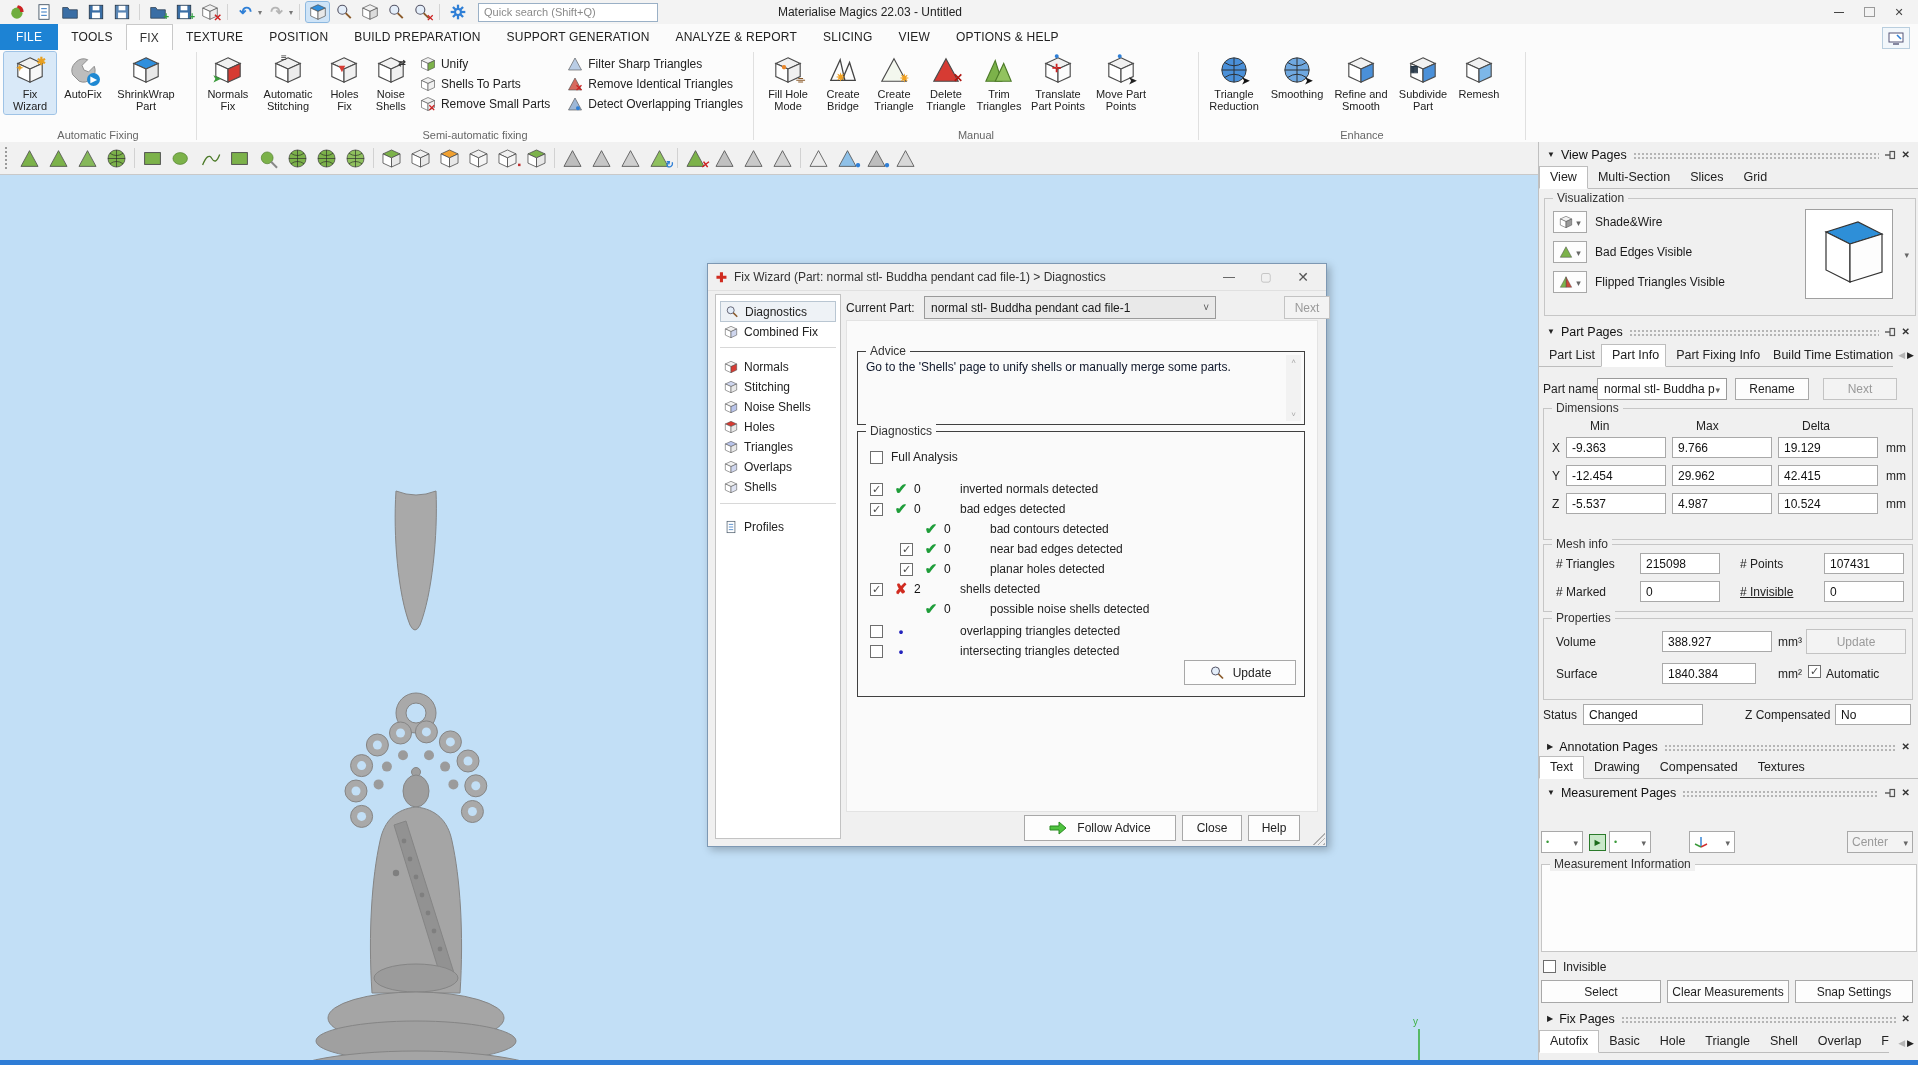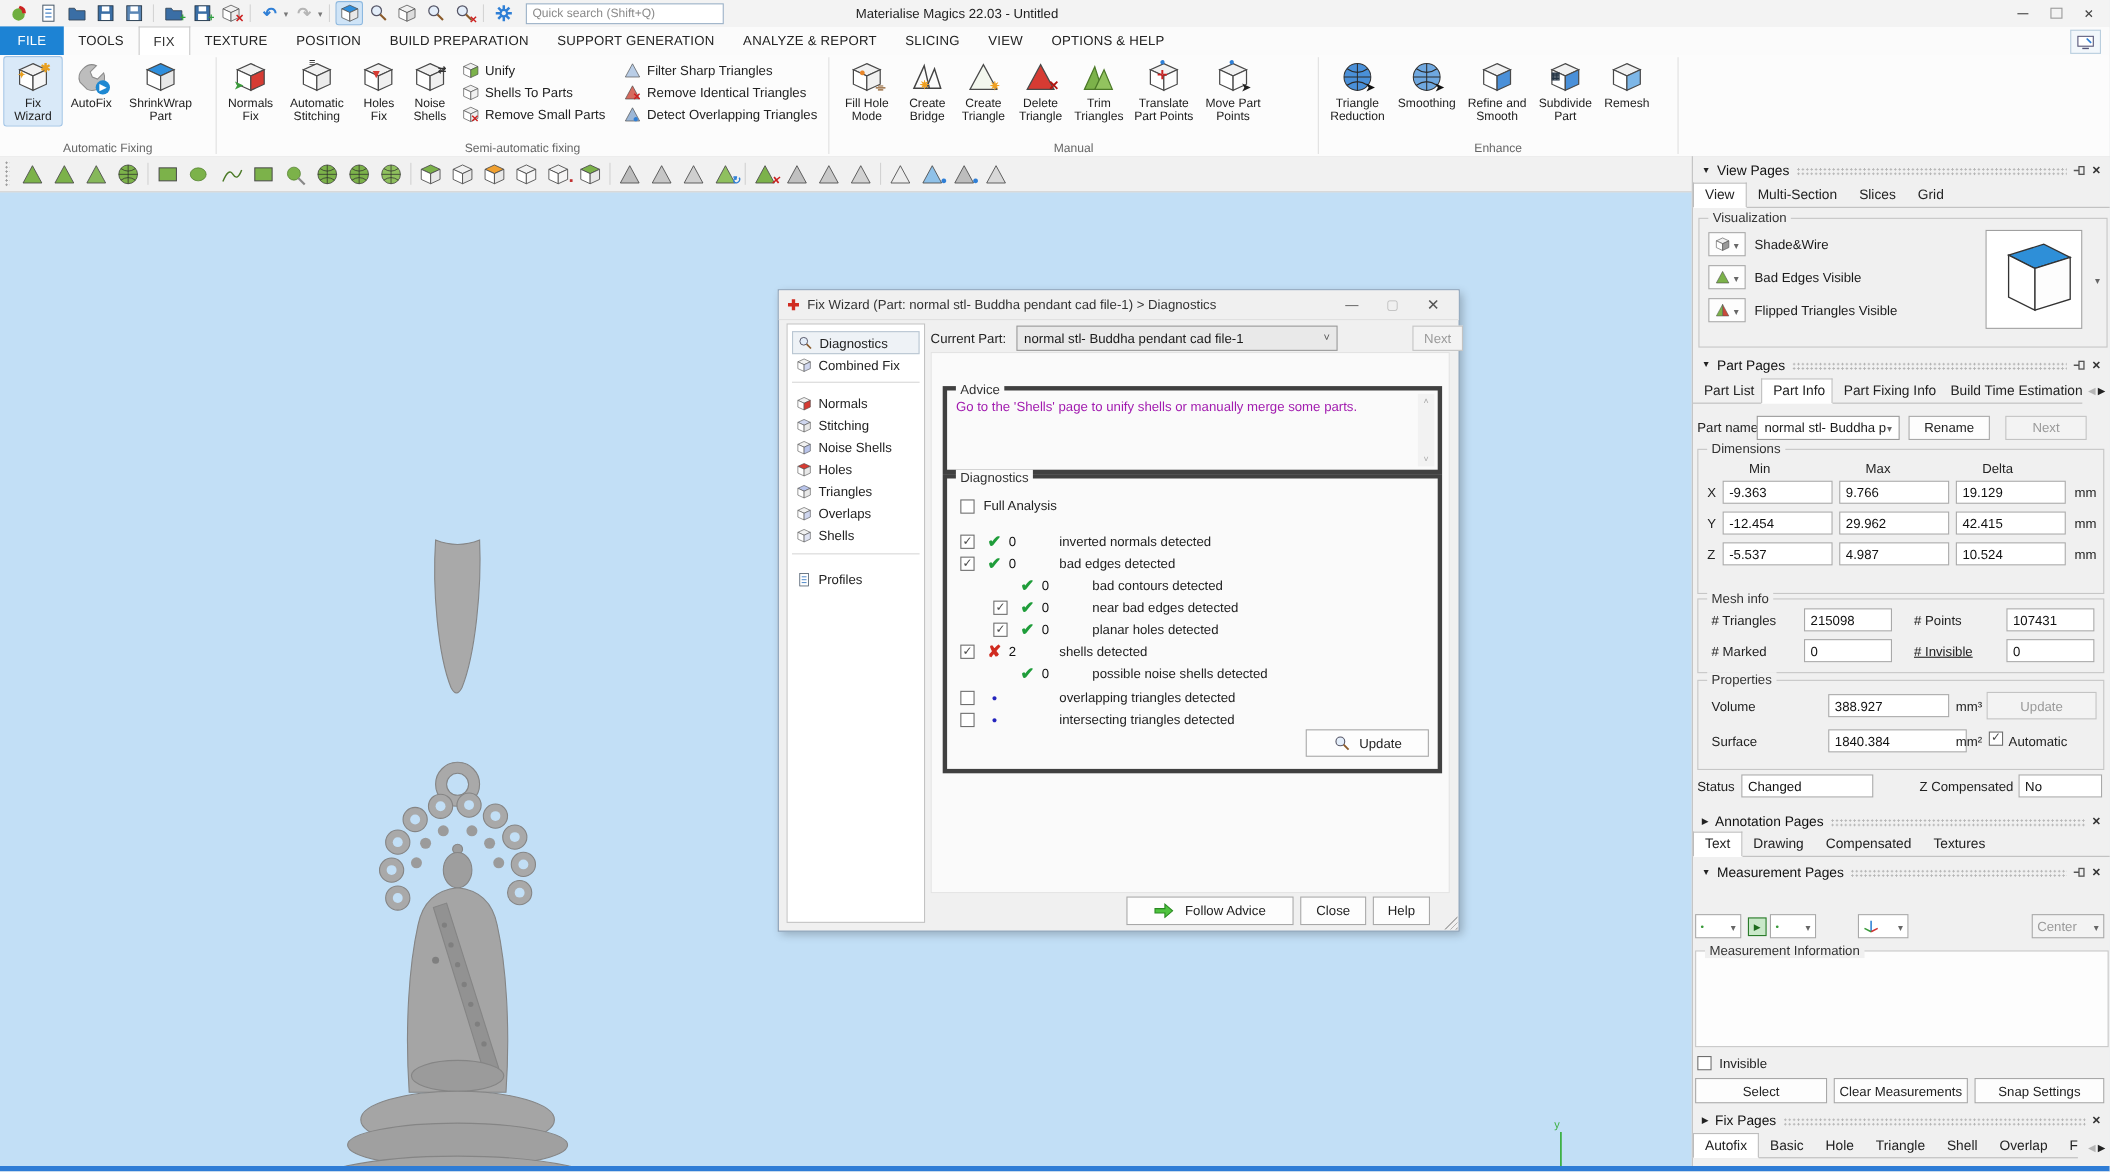--- a/index.html
+++ b/index.html
@@ -87,21 +87,21 @@
   #dialog{left:707px;top:263px;width:618px;height:582px;background:#f0f0f0;border:1px solid #7d98b3;box-shadow:3px 3px 8px rgba(0,0,0,.25);}
   #dlg-title{position:absolute;left:0;top:0;right:0;height:26px;background:#f0f0f0;border-bottom:1px solid #e0e0e0;display:flex;align-items:center;padding:0 8px;gap:7px;}
   #dlg-title .tt{font-size:12px;color:#333;flex:1;}
   .dwb{width:30px;text-align:center;color:#555;font-size:12px;}
   .dwb.dim{color:#b9b9b9;}
   #dlg-sidebar{position:absolute;left:7px;top:30px;width:124px;bottom:7px;background:#fff;border:1px solid #c3c3c3;}
   .sbitem{position:absolute;left:4px;right:4px;height:19px;display:flex;align-items:center;gap:6px;padding-left:4px;font-size:12px;color:#222;}
   .sbitem.sel{background:#eef2f6;border:1px solid #b9c6d2;}
   .sbsep{position:absolute;left:4px;right:4px;height:1px;background:#d8d8d8;}
   #dlg-content{position:absolute;left:138px;top:56px;width:470px;height:490px;background:#fafafa;border:1px solid #e3e3e3;}
-  .dgb{position:absolute;border:4px solid #404040;}
+  .dgb{position:absolute;border:1px solid #404040;}
   .dglab{position:absolute;top:-8px;left:8px;background:#fafafa;padding:0 4px;font-size:12px;color:#333;}
   #advice-scroll{position:absolute;right:3px;top:3px;bottom:3px;width:15px;background:#f2f2f2;display:flex;flex-direction:column;justify-content:space-between;align-items:center;padding:2px 0;}
   #advice-scroll span{font-size:8px;color:#a8a8a8;}
   .drow{position:absolute;left:12px;display:flex;align-items:center;height:18px;}
   .dind{width:30px;flex:none;}
   .cbsp{width:13px;flex:none;}
   .dg{width:22px;text-align:center;margin-left:7px;flex:none;font-weight:bold;}
   .dg.ok{color:#1f9d3a;font-size:15px;}
   .dg.err{color:#d02b20;font-size:15px;}
   .dg.dot{color:#2424bd;font-size:13px;}
@@ -861,21 +861,21 @@
           <svg class="i14">
             <use href="#page"></use>
           </svg>
           <span>Profiles</span>
         </div>
     </div>
 
     <div id="dlg-content">
       <div class="dgb" style="left:10px;top:30px;width:446px;height:72px;">
         <span class="dglab">Advice</span>
-        <div style="position:absolute;left:8px;top:8px;right:24px;font-size:12px;color:#a21caf;">Go to the 'Shells' page to unify shells or manually merge some parts.</div>
+        <div style="position:absolute;left:8px;top:8px;right:24px;font-size:12px;color:#0f172a;">Go to the 'Shells' page to unify shells or manually merge some parts.</div>
         <div id="advice-scroll">
             <span>˄</span>
             <span>˅</span>
           </div>
       </div>
 
       <div class="dgb" style="left:10px;top:110px;width:446px;height:264px;">
         <span class="dglab">Diagnostics</span>
         <div class="drow" style="top:16px;">
             <span class="cb"></span>
@@ -1082,21 +1082,21 @@
       <div class="fld" style="left:280px;top:36px;width:80px;">0</div>
     </div>
 
     <div class="gb" style="left:4px;top:476px;width:368px;height:80px;">
       <span class="glab">Properties</span>
       <span class="plabel" style="left:12px;top:16px;">Volume</span>
       <div class="fld" style="left:118px;top:12px;width:110px;">388.927</div>
       <span class="plabel" style="left:234px;top:16px;">mm³</span>
       <div class="btn dis" style="left:262px;top:10px;width:100px;height:25px;">Update</div>
       <span class="plabel" style="left:12px;top:48px;">Surface</span>
-      <div class="fld" style="left:118px;top:44px;width:126px;">1840.384</div>
+      <div class="fld" style="left:118px;top:44px;width:94px;">1840.384</div>
       <span class="plabel" style="left:234px;top:48px;">mm²</span>
       <span class="cb on" style="position:absolute;left:264px;top:46px;"></span>
       <span class="plabel" style="left:282px;top:48px;">Automatic</span>
     </div>
 
     <span class="plabel" style="left:4px;top:566px;">Status</span>
     <div class="fld" style="left:44px;top:562px;width:120px;">Changed</div>
     <span class="plabel" style="left:206px;top:566px;">Z Compensated</span>
     <div class="fld" style="left:296px;top:562px;width:76px;">No</div>
 

